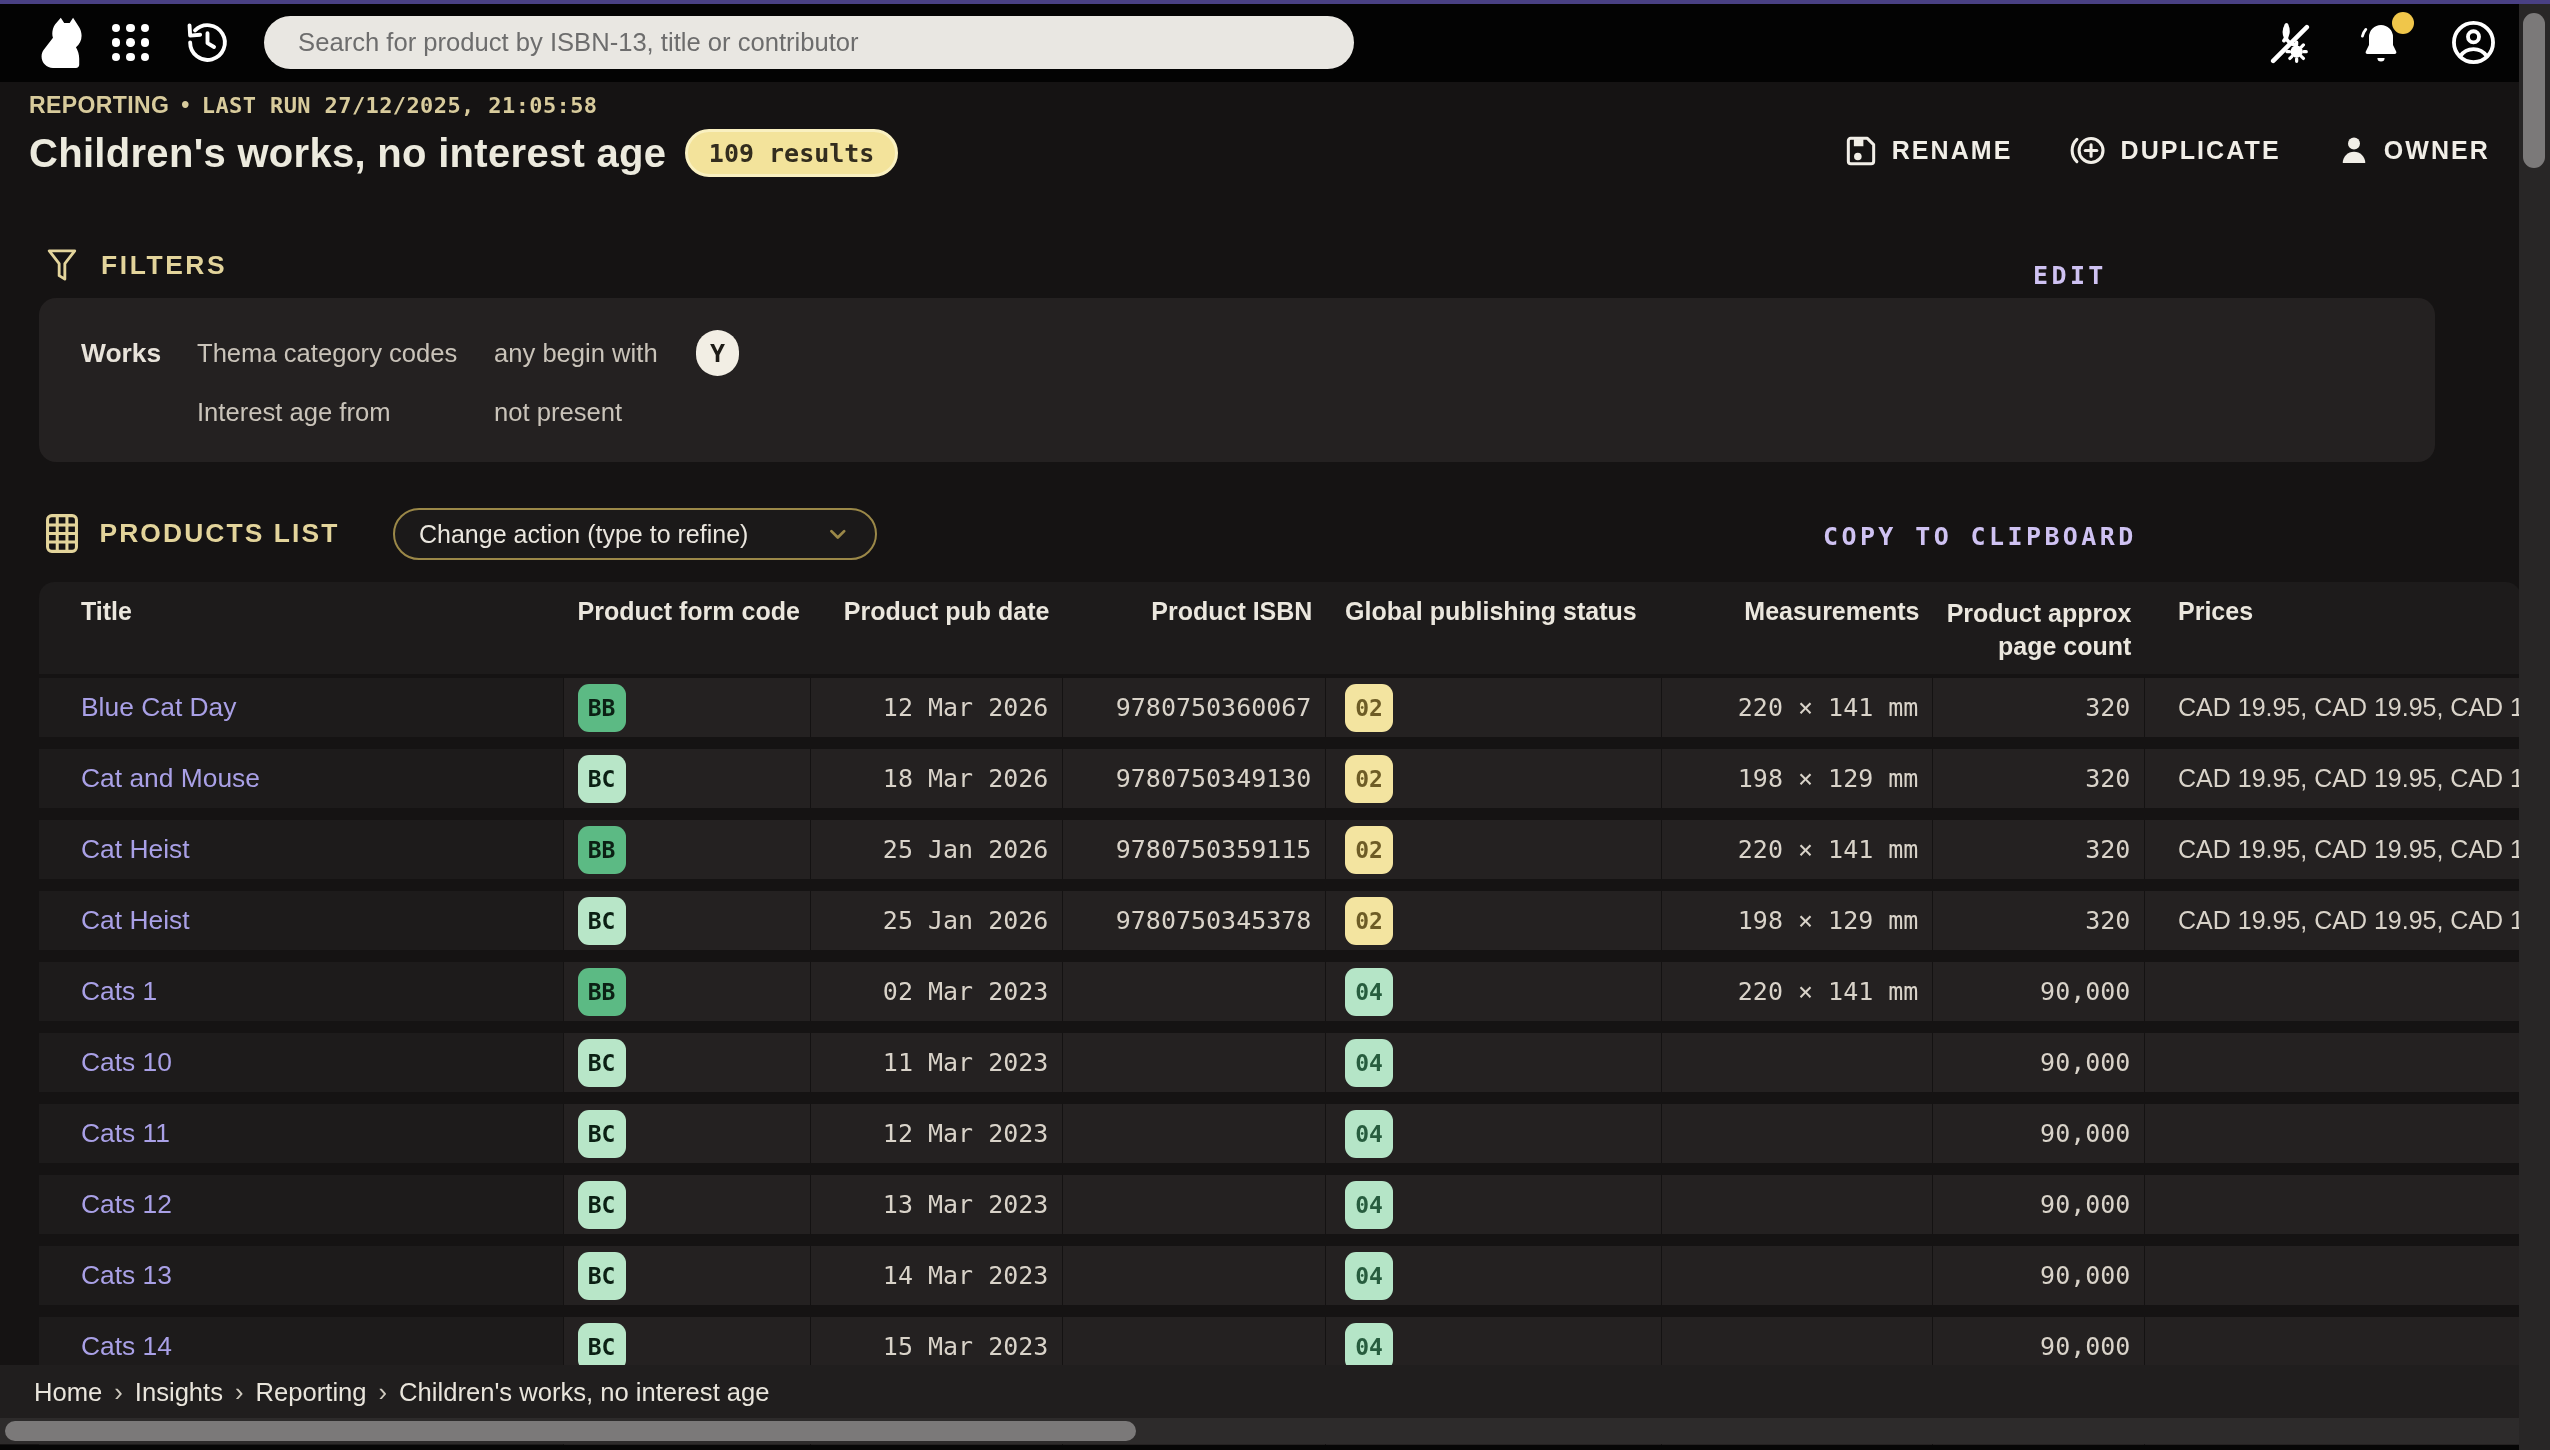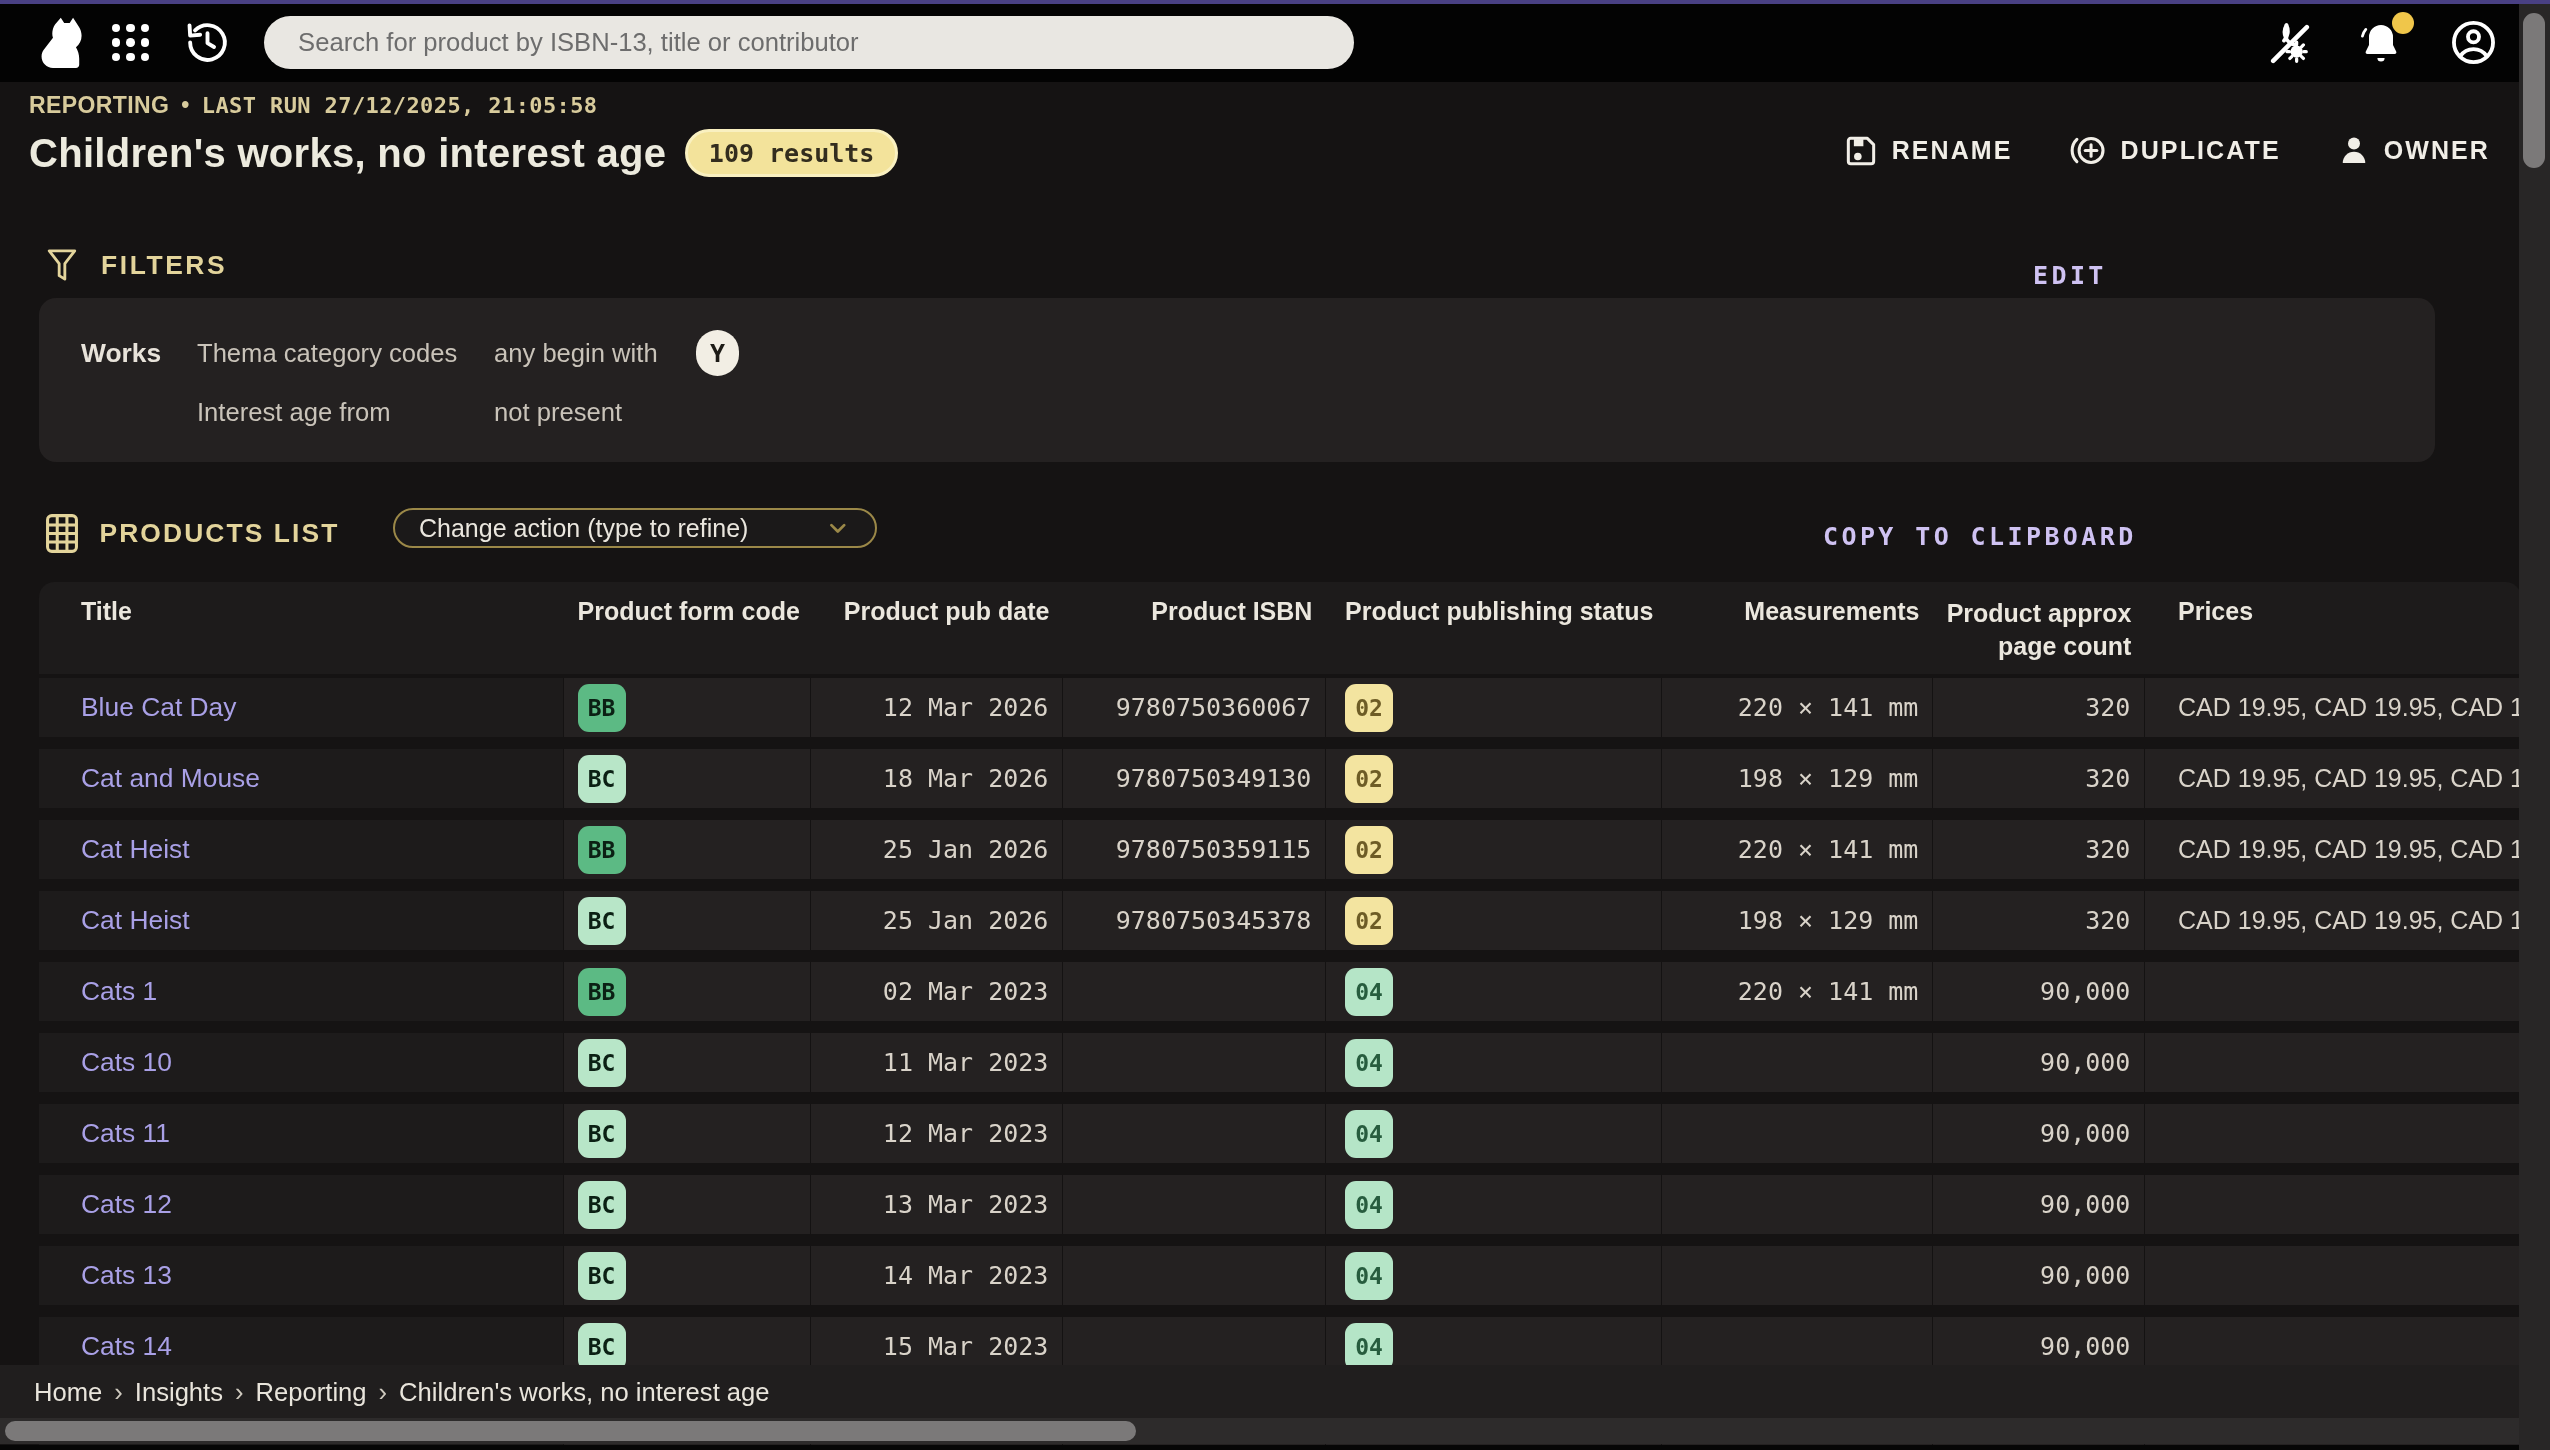--- a/index.html
+++ b/index.html
@@ -70,21 +70,21 @@
     width:43px; height:46px; border-radius:23px; background:#f2eee4; color:#1d1b16;
     display:inline-flex; align-items:center; justify-content:center;
     font-size:25px; font-weight:700; font-family:"DejaVu Sans Mono", monospace;
   }
 
   
   .products-bar { position:absolute; top:508px; left:0; width:2550px; height:60px; }
   .pl-head { position:absolute; left:45px; top:5.1px; display:flex; align-items:center; gap:20.5px; }
   .pl-label { font-size:26.4px; font-weight:700; letter-spacing:2.1px; color:#e3d49b; }
   .action-select {
-    position:absolute; left:393px; top:0; width:484px; height:40px;
+    position:absolute; left:393px; top:0; width:484px; height:52px;
     border:2.6px solid #9b8848; border-radius:28px; background:#1b1919;
     display:flex; align-items:center; padding:0 24px; cursor:pointer;
   }
   .action-select span { font-size:25px; color:#eae6de; flex:1; }
   .copy-clipboard { position:absolute; left:1823px; top:13.6px; font-size:25px; font-weight:700;
     letter-spacing:3.4px; color:var(--action-purple,#cfc2f2); cursor:pointer; font-family:"DejaVu Sans Mono", monospace; }
 
   
   .ptable { position:absolute; top:582px; left:39px; width:2482px; }
   .tgrid { display:grid; grid-template-columns:525px 247px 252px 263px 336px 271px 212px 375px; }
@@ -267,21 +267,21 @@
   </div>
   <span class="copy-clipboard">COPY TO CLIPBOARD</span>
 </div>
 
 <div class="ptable">
   <div class="tgrid thead">
     <div class="th c-title">Title</div>
     <div class="th">Product form code</div>
     <div class="th num">Product pub date</div>
     <div class="th num">Product ISBN</div>
-    <div class="th c-status">Product publishing status</div>
+    <div class="th c-status">Global publishing status</div>
     <div class="th num">Measurements</div>
     <div class="th num c-pages">Product approx page count</div>
     <div class="th c-prices">Prices</div>
   </div>
   <div>
   <div class="tgrid trow">
     <div class="td c-title">
           <a class="title-link">Blue Cat Day</a>
         </div>
     <div class="td">

